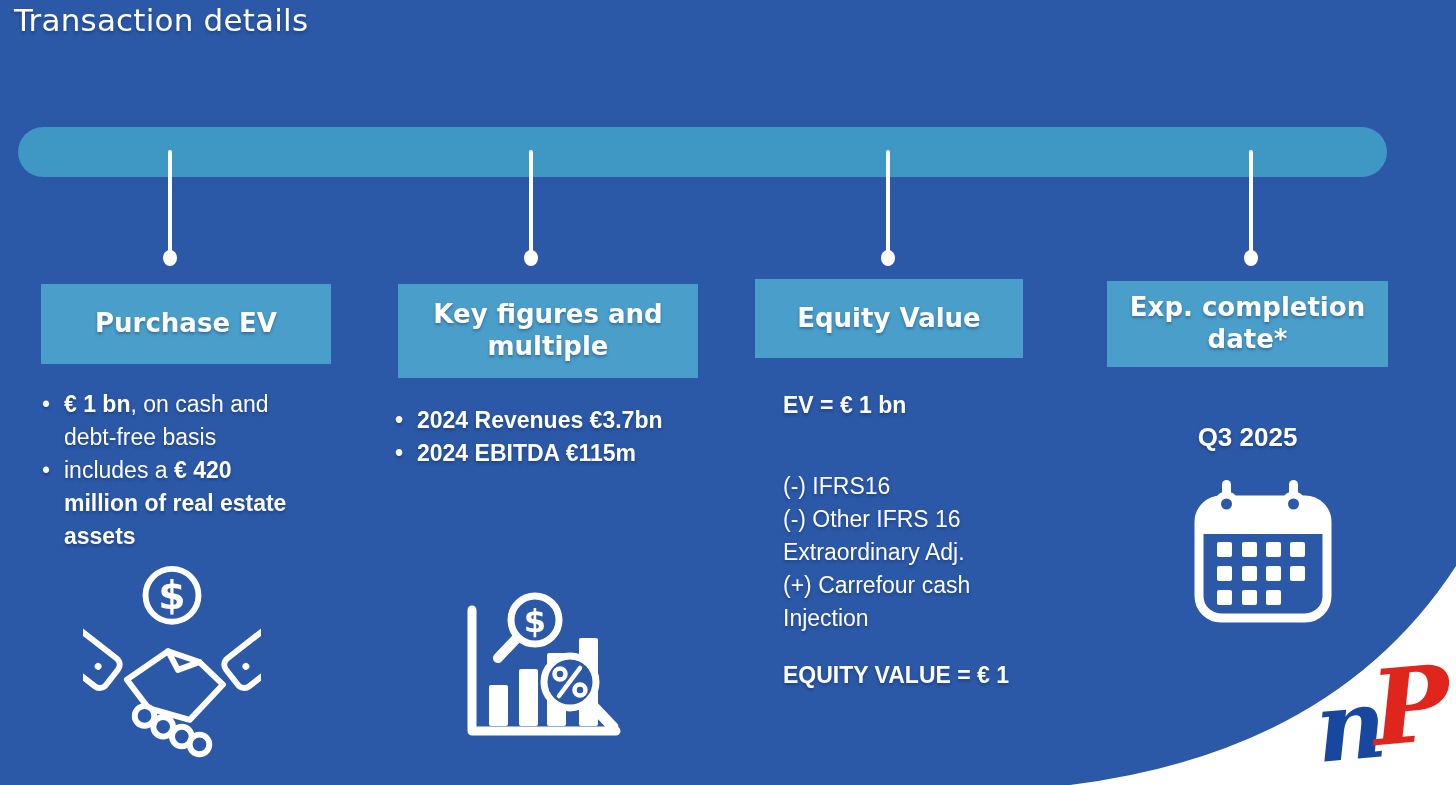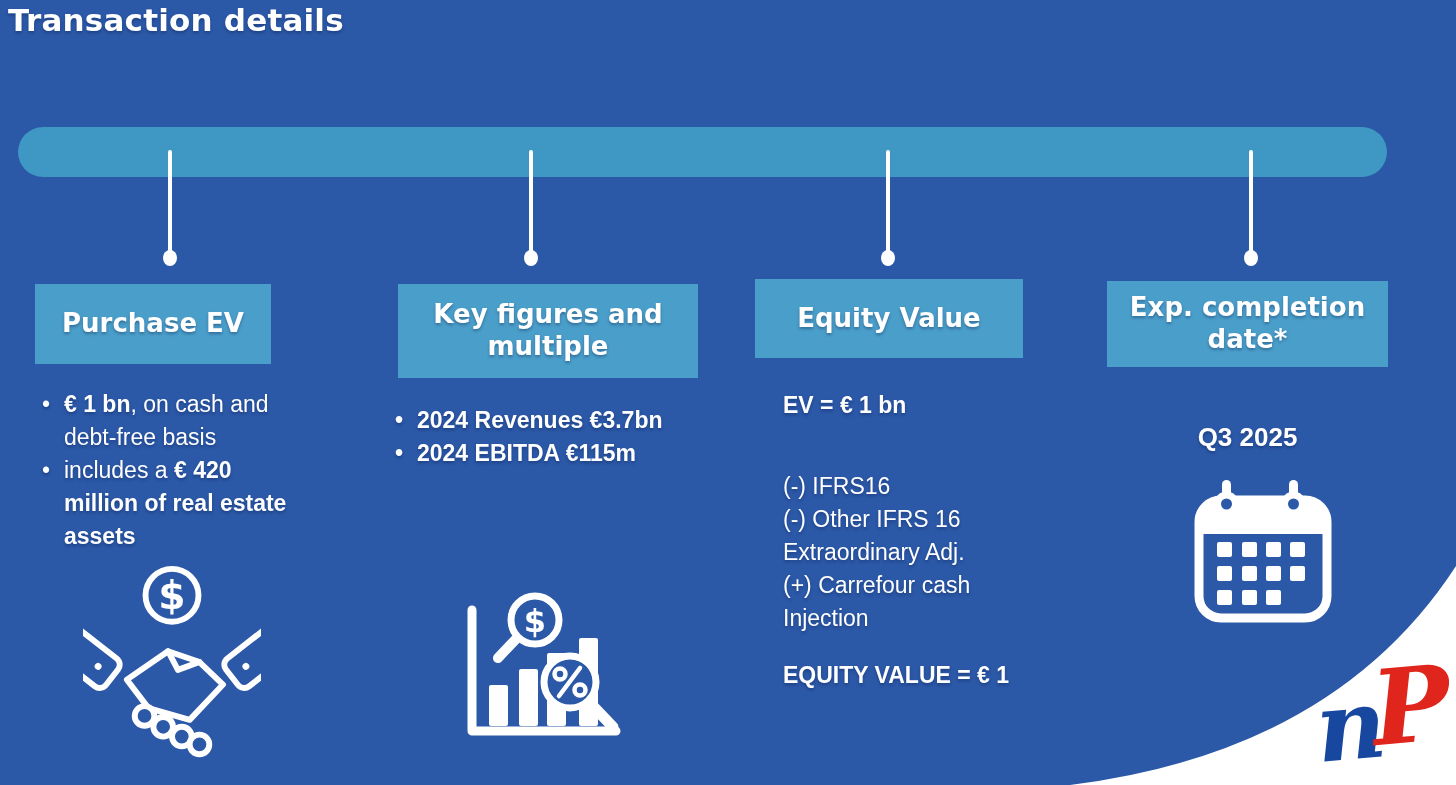--- a/index.html
+++ b/index.html
@@ -4,42 +4,42 @@
 <style>
   html,body{margin:0;padding:0;background:#1b3a6e;}
   .stage{
     position:relative;width:1456px;height:785px;overflow:hidden;
     background:#2B58A7;
     font-family:"Liberation Sans",sans-serif;
   }
   .shadowed{text-shadow:0 2px 3px rgba(10,25,70,.35);}
   
   .title{
-    position:absolute;left:8px;top:2px;
+    position:absolute;left:14px;top:2px;
     font-family:"DejaVu Sans",sans-serif;
-    font-size:31px;font-weight:bold;color:#fff;letter-spacing:.2px;
+    font-size:31px;font-weight:normal;color:#fff;letter-spacing:.2px;
   }
   
   .tl-bar{
     position:absolute;left:18px;top:127px;width:1369px;height:50px;
     background:#3F97C4;border-radius:25px;
   }
   .connector{position:absolute;top:150px;width:4px;height:104px;background:#fff;border-radius:2px;}
   .connector .dot{
     position:absolute;left:50%;bottom:-12px;transform:translateX(-50%);
     width:14px;height:16px;background:#fff;border-radius:50%;
   }
   
   .hbox{
     position:absolute;display:flex;align-items:center;justify-content:center;
     background:#4A9ECA;color:#fff;text-align:center;
     font-family:"DejaVu Sans",sans-serif;font-weight:bold;font-size:26px;line-height:1.22;
     padding:4px 10px;box-sizing:border-box;
   }
-  .hbox.c1{left:35px;top:284px;width:236px;height:80px;}
+  .hbox.c1{left:41px;top:284px;width:290px;height:80px;}
   .hbox.c2{left:398px;top:284px;width:300px;height:94px;}
   .hbox.c3{left:755px;top:279px;width:268px;height:79px;}
   .hbox.c4{left:1107px;top:281px;width:281px;height:86px;}
   
   .body-txt{color:#fff;font-size:23px;line-height:33px;}
   .bold{font-weight:bold;}
   .bullet{display:flex;align-items:flex-start;}
   .b-dot{width:22px;flex:0 0 22px;font-size:23px;}
   .col1-text{position:absolute;left:42px;top:388px;width:268px;}
   .col2-bullets{position:absolute;left:395px;top:404px;width:330px;}

